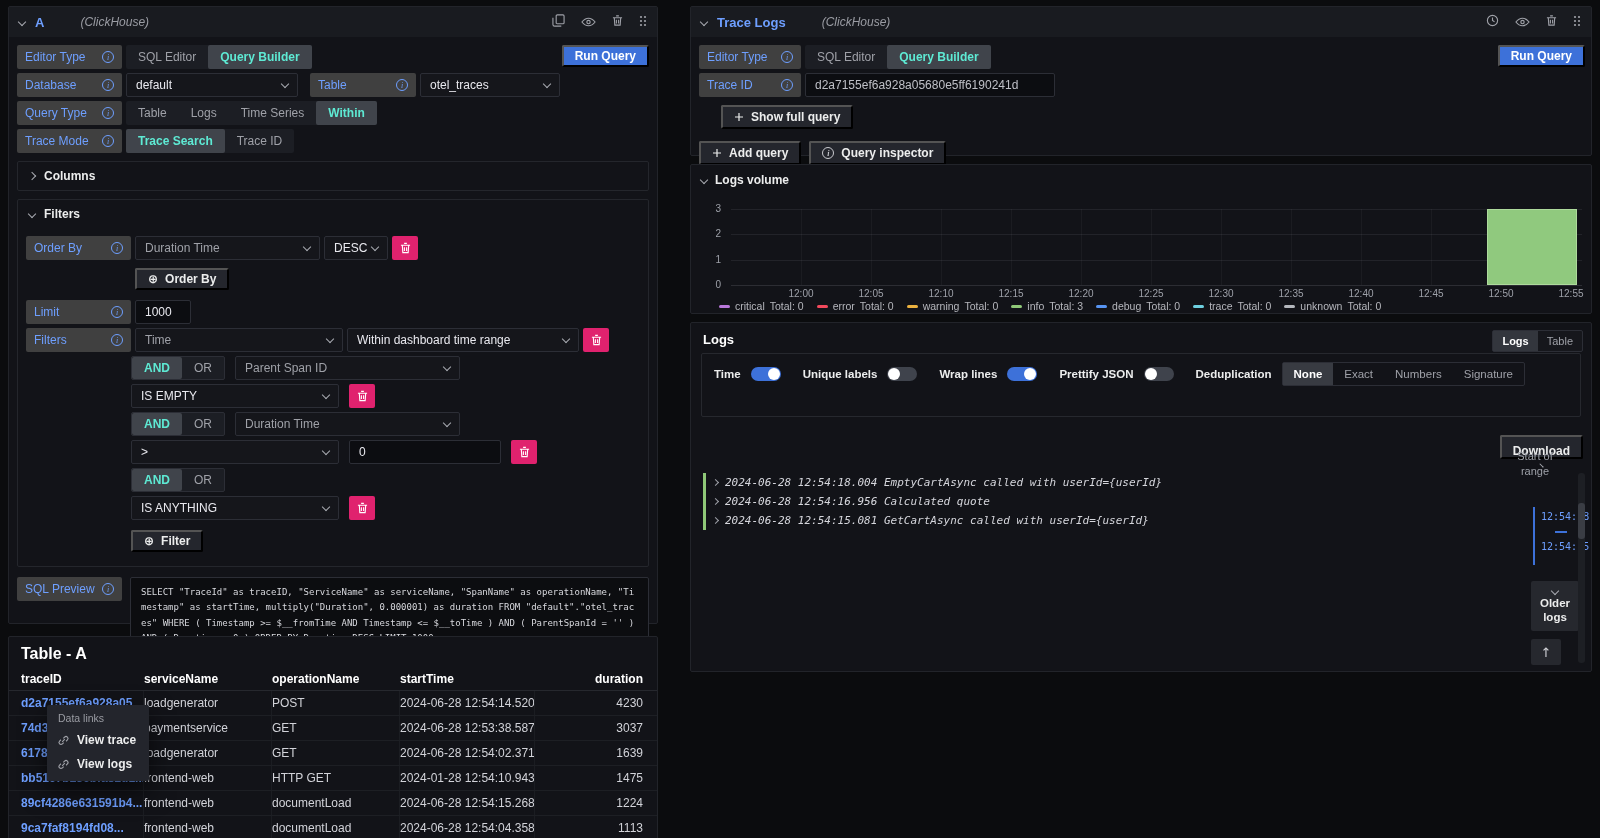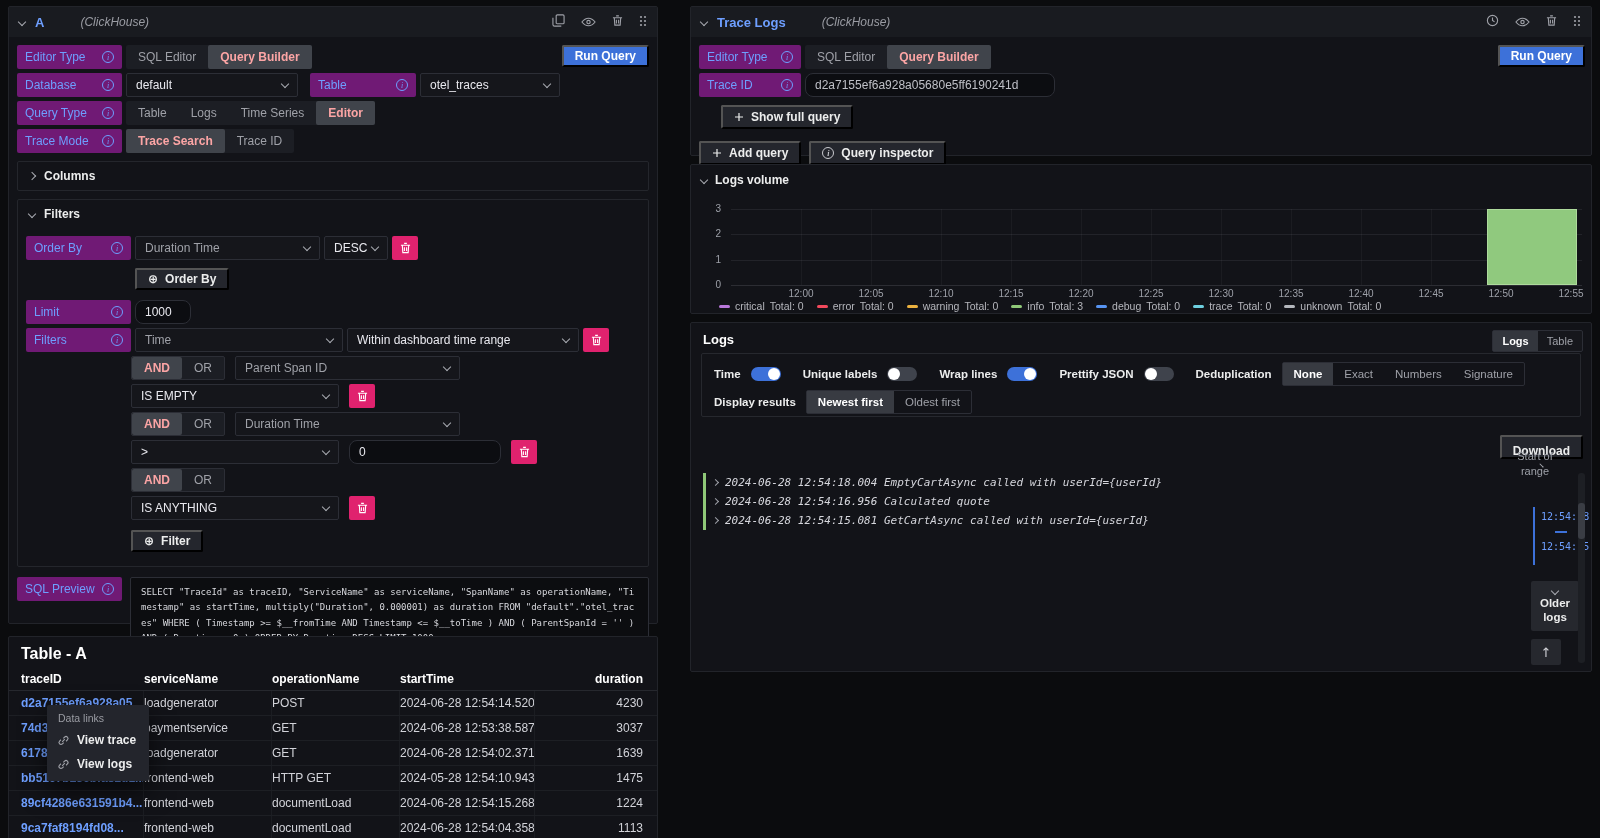--- a/index.html
+++ b/index.html
@@ -10,36 +10,36 @@
   .phead{height:30px;background:#191b20;display:flex;align-items:center;gap:10px;padding:0 10px;}
   .ptitle{color:#6e9fff;font-weight:700;font-size:13px;}
   .psub{color:#9a9ca3;font-style:italic;font-size:12px;margin-left:26px;}
   .hicons{margin-left:auto;display:flex;align-items:center;gap:16px;color:#9fa1a8;}
   .hicons svg{stroke:#9fa1a8;fill:none;stroke-width:1.2;}
   .chev{display:inline-block;width:6px;height:6px;border-right:1.6px solid #a9abb2;border-bottom:1.6px solid #a9abb2;}
   .down{transform:rotate(45deg);}
   .right{transform:rotate(-45deg);}
   .content{padding:4px 8px;position:relative;}
   .row{display:flex;align-items:center;gap:4px;margin:4px 0;}
-  .lbl{height:24px;background:#701a75;border-radius:2px;display:flex;align-items:center;gap:6px;
+  .lbl{height:24px;background:#404040;border-radius:2px;display:flex;align-items:center;gap:6px;
        padding:0 8px;color:#6e9fff;font-size:12px;flex:none;}
   .lbl .info{margin-left:auto;}
   .info{width:12px;height:12px;flex:none;border:1px solid #6e9fff;border-radius:50%;color:#6e9fff;
         font-size:8px;font-style:italic;display:flex;align-items:center;justify-content:center;
         font-family:"Liberation Serif",serif;}
   .info.gray{border-color:#c9cacf;color:#c9cacf;}
   .sel{height:24px;background:#15161b;border:1px solid #2c2e36;border-radius:2px;display:flex;
        align-items:center;padding:0 9px;font-size:12px;color:#9fa1a8;flex:none;}
   .sel .chev{margin-left:auto;margin-top:-3px;}
   .sel.white{color:#e9e9ef;}
-  .inp{height:24px;background:#0c0d11;border:1px solid #2c2e36;border-radius:8px;display:flex;
+  .inp{height:24px;background:#0c0d11;border:1px solid #2c2e36;border-radius:2px;display:flex;
        align-items:center;padding:0 9px;font-size:12px;color:#e9e9ef;flex:none;}
   .seg{display:flex;background:#1c1e24;border-radius:2px;flex:none;}
   .seg>span{height:24px;display:flex;align-items:center;padding:0 12px;font-size:12px;color:#9fa1a8;border-radius:2px;}
-  .seg>span.active{background:#40444b;color:#fca5a5;font-weight:700;}
+  .seg>span.active{background:#40444b;color:#5eead4;font-weight:700;}
   .btn{height:24px;display:inline-flex;align-items:center;gap:7px;background:#24262d;border-radius:2px;
        padding:0 11px;color:#eceded;font-size:12px;font-weight:600;flex:none;}
   .btn.primary{background:#3d71d9;color:#fff;height:22px;}
   .pink{width:26px;height:24px;background:#e0226e;border-radius:2px;display:flex;align-items:center;
         justify-content:center;flex:none;}
   .pink svg{stroke:#fff;fill:none;stroke-width:1.2;}
   .section{border:1px solid #24262c;border-radius:2px;margin:8px 0;padding-bottom:2px;}
   .sechead{height:28px;display:flex;align-items:center;gap:9px;padding:0 11px;color:#eceded;font-weight:600;font-size:12px;}
   .secbody{padding:0 8px 8px 8px;}
   .indent{margin-left:105px;}
@@ -161,21 +161,21 @@
 
       <div class="row">
         <span class="lbl" style="width:105px;">
             <span>Query Type</span>
             <span class="info">i</span>
           </span>
         <span class="seg">
           <span>Table</span>
           <span>Logs</span>
           <span>Time Series</span>
-          <span class="active">Editor</span>
+          <span class="active">Within</span>
         </span>
       </div>
 
       <div class="row">
         <span class="lbl" style="width:105px;">
             <span>Trace Mode</span>
             <span class="info">i</span>
           </span>
         <span class="seg">
           <span class="active">Trace Search</span>
@@ -374,21 +374,21 @@
       <div class="tid">6178fc...</div>
       <div>loadgenerator</div>
       <div>GET</div>
       <div>2024-06-28 12:54:02.371</div>
       <div>1639</div>
     </div>
     <div class="tblgrid">
       <div class="tid">bb5167b236bfa82d1...</div>
       <div>frontend-web</div>
       <div>HTTP GET</div>
-      <div>2024-05-28 12:54:10.943</div>
+      <div>2024-01-28 12:54:10.943</div>
       <div>1475</div>
     </div>
     <div class="tblgrid">
       <div class="tid">89cf4286e631591b4...</div>
       <div>frontend-web</div>
       <div>documentLoad</div>
       <div>2024-06-28 12:54:15.268</div>
       <div>1224</div>
     </div>
     <div class="tblgrid">
@@ -593,27 +593,20 @@
         <span class="optlbl">Prettify JSON</span>
         <span class="sw"></span>
         <span class="optlbl">Deduplication</span>
         <span class="seg2">
           <span class="active">None</span>
           <span>Exact</span>
           <span>Numbers</span>
           <span>Signature</span>
         </span>
       </div>
-      <div class="optrow" style="margin-top:4px;">
-        <span class="optlbl">Display results</span>
-        <span class="seg2">
-          <span class="active">Newest first</span>
-          <span>Oldest first</span>
-        </span>
-      </div>
     </div>
 
     <button class="btn icbtn" style="position:absolute;right:8px;top:112px;flex-direction:column;">
       <svg width="11" height="11" viewBox="0 0 12 12">
           <path d="M6 1.2v6.2M3.6 5.2L6 7.6l2.4-2.4M1.5 10.5h9"></path>
         </svg>
       <span>Download</span>
       <span class="chev down" style="width:5px;height:5px;"></span>
     </button>
 

